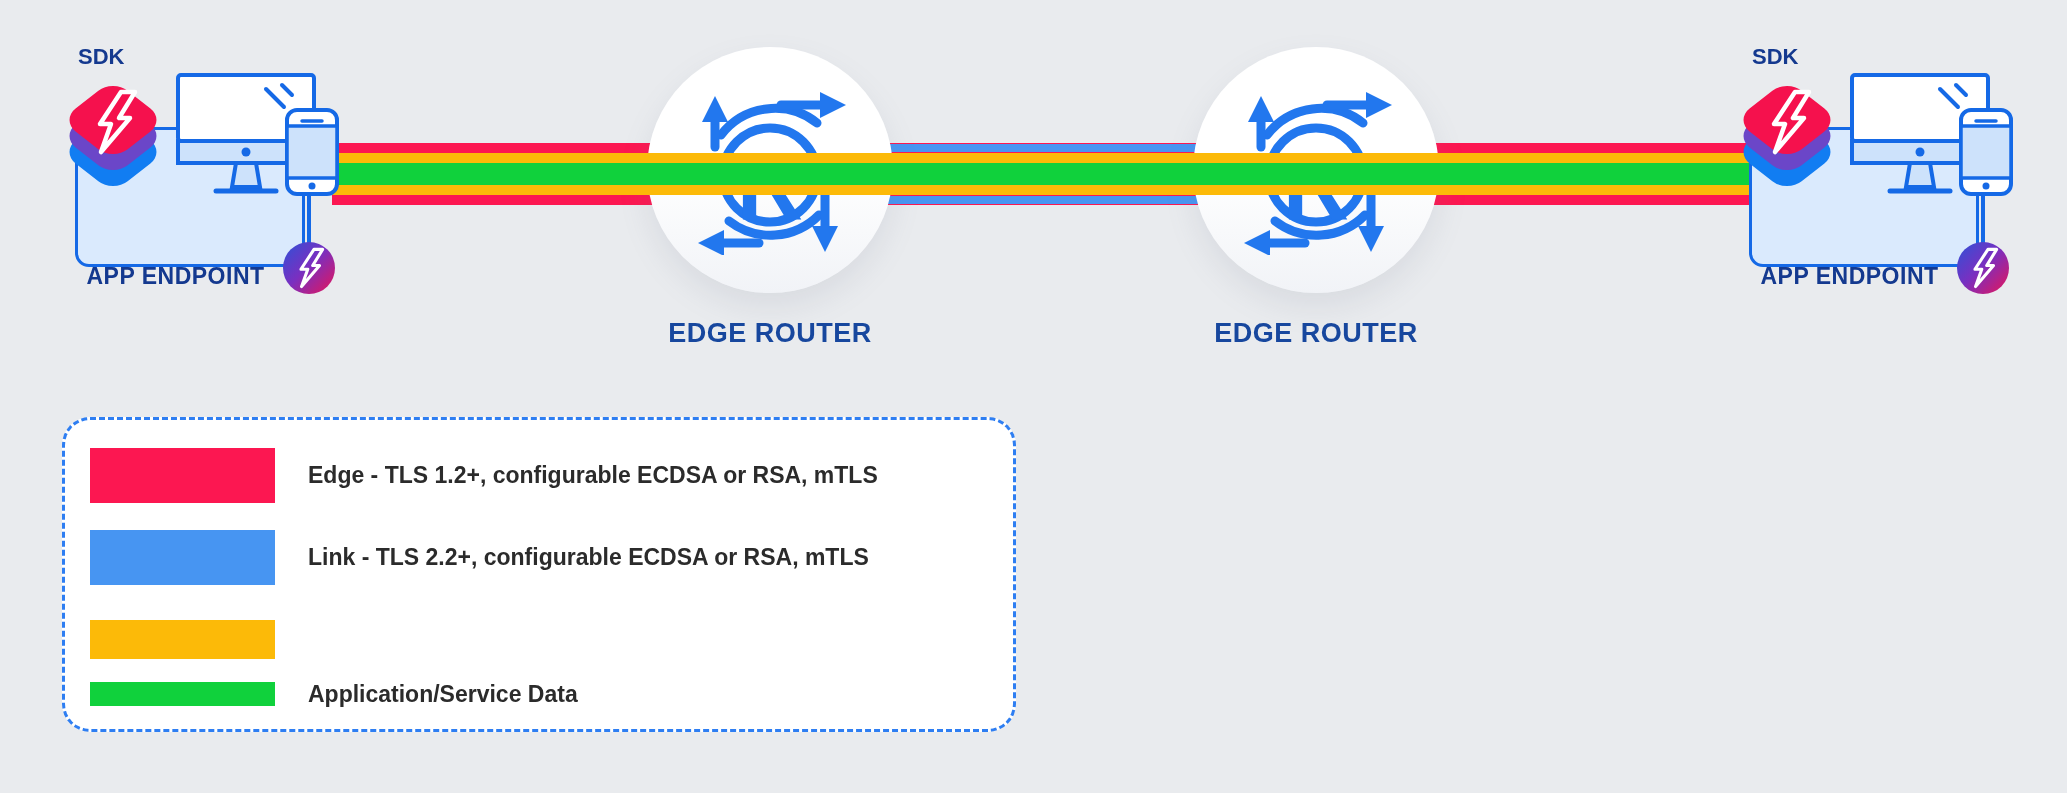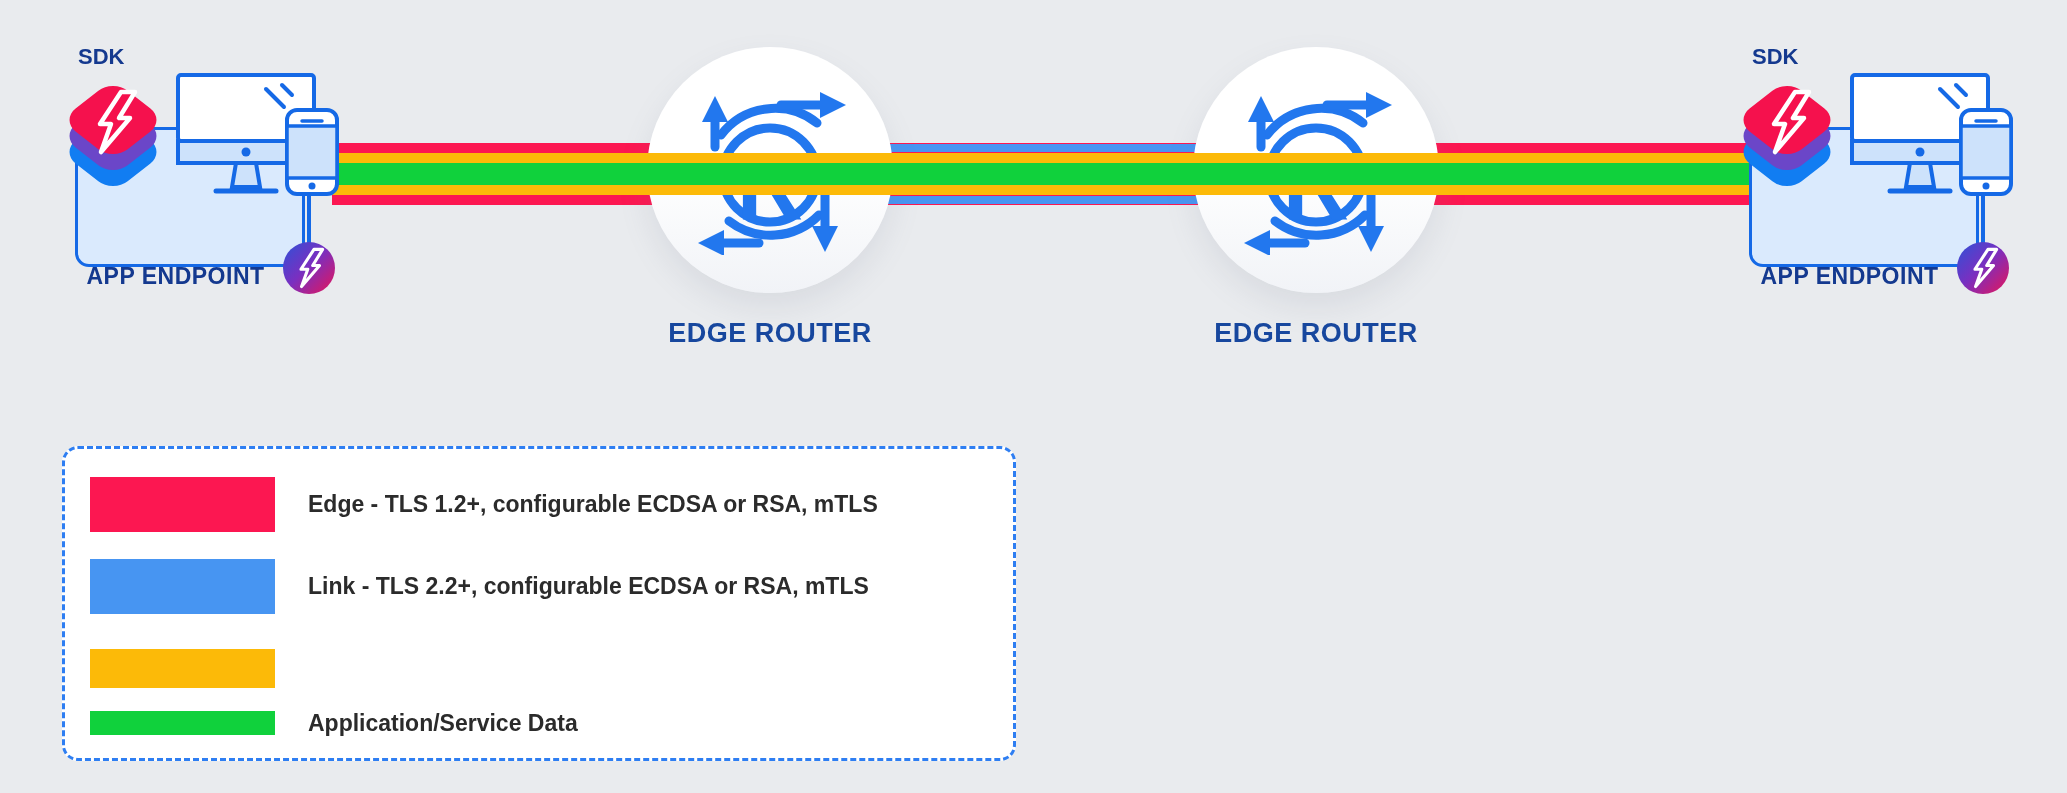--- a/index.html
+++ b/index.html
@@ -45,22 +45,22 @@
   .st-blue{stroke:var(--endpoint-border);fill:none;}
   .fl-blue{fill:var(--endpoint-border);}
   .fl-screen{fill:var(--screen-fill);}
   .fl-white{fill:#ffffff;}
   .ri{stroke:var(--router-icon);fill:none;stroke-width:9;stroke-linecap:round;}
   .ri-fill{fill:var(--router-icon);}
   .ri-text{fill:var(--router-icon);font-family:"Liberation Sans",sans-serif;font-weight:bold;font-size:92px;}
   .bolt{stroke:#ffffff;fill:none;stroke-linejoin:round;}
 
   
-  .legend{position:absolute;left:62px;top:446px;width:948px;height:309px;background:#ffffff;
-    border:3px dashed var(--legend-border);border-radius:16px;z-index:6;}
+  .legend{position:absolute;left:62px;top:417px;width:948px;height:309px;background:#ffffff;
+    border:3px dashed var(--legend-border);border-radius:28px;z-index:6;}
   .legend-swatch{position:absolute;left:25px;width:185px;}
   .legend-swatch.r1{top:28px;height:55px;}
   .legend-swatch.r2{top:110px;height:55px;}
   .legend-swatch.r3{top:200px;height:39px;}
   .legend-swatch.r4{top:262px;height:24px;}
   .legend-label{position:absolute;left:243px;font-size:23px;font-weight:600;color:var(--legend-text);}
   .legend-label.r1{top:42px;} .legend-label.r2{top:124px;}
   .legend-label.r3{top:206px;} .legend-label.r4{top:261px;}
 </style>
 </head>

